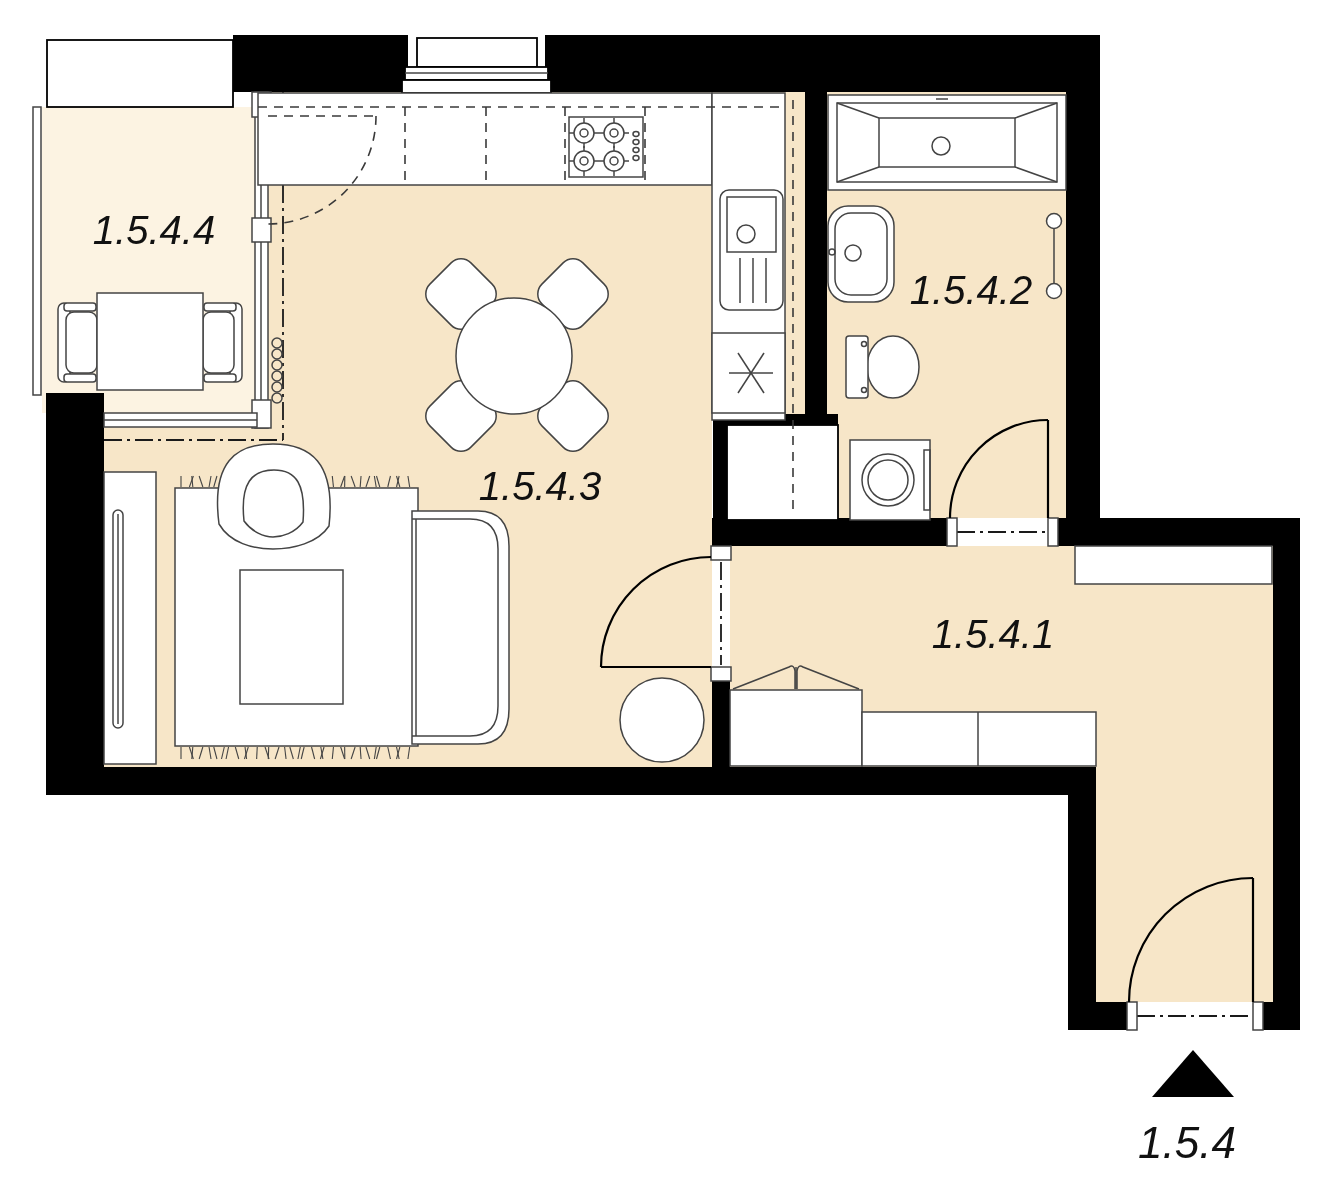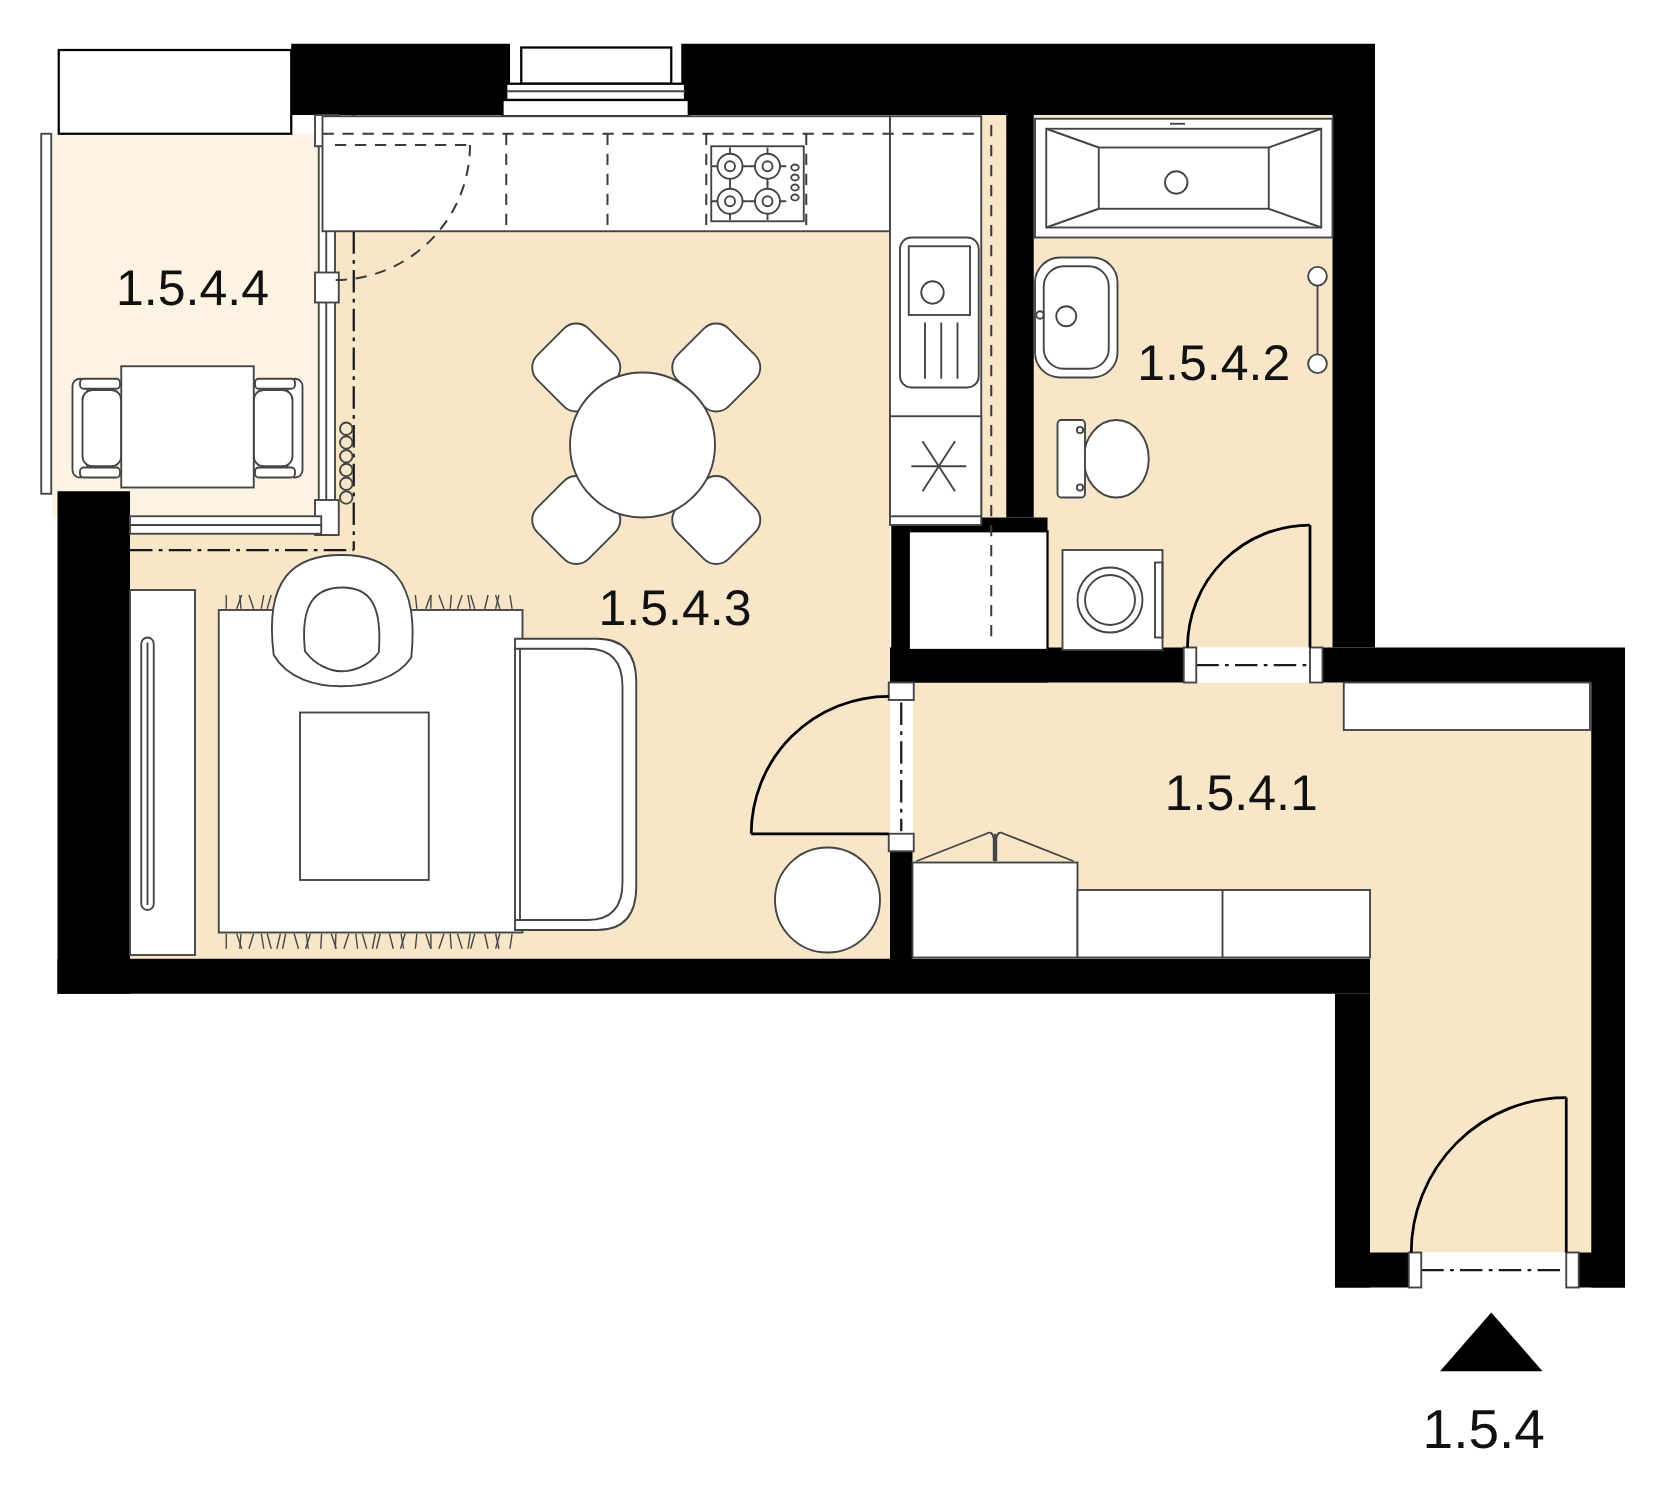--- a/index.html
+++ b/index.html
@@ -1,17 +1,17 @@
 <!DOCTYPE html>
 <html style="--c-wall: #000000; --c-floor: #f7e6c8; --c-balcony-floor: #fcf3e2; --c-line: #444444; --c-door: #000000; --c-label: #111111;"><head>
 <meta charset="utf-8">
 <style>
   html,body{margin:0;padding:0;background:#fff;}
   .stage{position:relative;width:1344px;height:1200px;background:#fff;overflow:hidden;
-         font-family:"Liberation Sans",sans-serif;}
+         font-family:"Liberation Sans",sans-serif;font-style:italic;}
   svg{display:block}
   .wall{fill:var(--c-wall,#000);}
   .floor{fill:var(--c-floor,#f7e6c8);}
   .bfloor{fill:var(--c-balcony-floor,#fcf3e2);}
   .w{fill:#fff;stroke:var(--c-line,#444);stroke-width:1.5;}
   .wb{fill:#fff;stroke:#000;stroke-width:1.8;}
   .ln{fill:none;stroke:var(--c-line,#444);stroke-width:1.5;}
   .thr{fill:#fff;stroke:none;}
   .door{fill:none;stroke:var(--c-door,#000);stroke-width:2.2;}
   .dash{fill:none;stroke:#3a3a3a;stroke-width:1.6;stroke-dasharray:9 7;}

